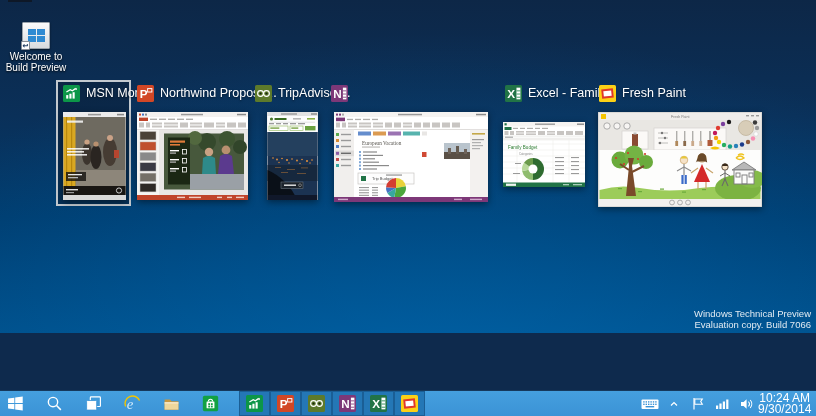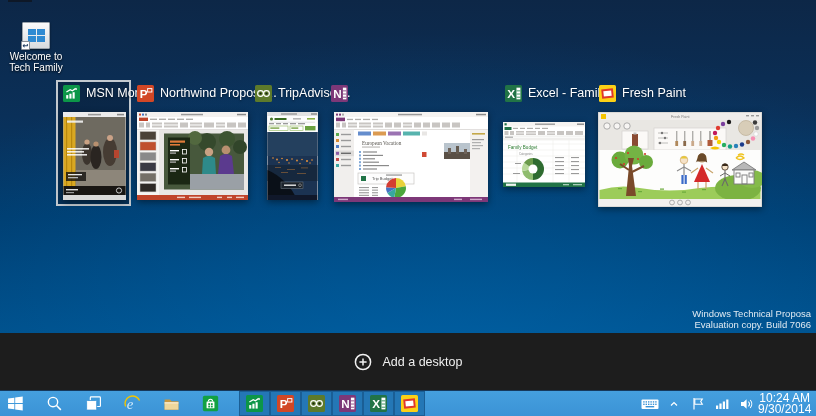--- a/index.html
+++ b/index.html
@@ -91,21 +91,21 @@
         <div class="win-panes">
             <span></span>
             <span></span>
             <span></span>
             <span></span>
           </div>
         <div class="lnk-arrow">↩</div>
       </div>
       <div class="label">
         <div>Welcome to</div>
-        <div>Tech Family</div>
+        <div>Build Preview</div>
       </div>
     </div>
 
     <div class="sel-box"></div>
 
     <div class="tv-header hdr-msn">
       <svg class="app-tile" viewBox="0 0 16 16">
         <rect width="16" height="16" rx="1.5" fill="#0C9648"></rect>
         <rect x="3" y="9.5" width="2" height="3.3" fill="#fff"></rect>
           <rect x="6" y="8.2" width="2" height="4.6" fill="#fff"></rect>
@@ -624,35 +624,25 @@
         </g>
         <path d="M138,46 q4,-4 8,0 q-4,3 -8,0 M140,43 q3,-2 6,0" stroke="#F0C420" stroke-width="1.4" fill="none"></path>
         <rect x="1.5" y="87" width="161" height="7" fill="#f2f0ee"></rect>
         <circle cx="74" cy="90.5" r="2.4" fill="none" stroke="#9a9a9a" stroke-width="0.8"></circle>
         <circle cx="82" cy="90.5" r="2.4" fill="none" stroke="#9a9a9a" stroke-width="0.8"></circle>
         <circle cx="90" cy="90.5" r="2.4" fill="none" stroke="#9a9a9a" stroke-width="0.8"></circle>
       </svg>
     </div>
 
     <div class="watermark">
-      <div>Windows Technical Proposa</div>
+      <div>Windows Technical Preview</div>
       <div>Evaluation copy. Build 7066</div>
     </div>
   </div>
 
-  <div class="strip">
-    <div class="add-desktop">
-      <svg class="plus" viewBox="0 0 18 18">
-        <circle cx="9" cy="9" r="7.6" fill="none" stroke="#f0f0f0" stroke-width="1.5"></circle>
-        <line x1="9" y1="5.4" x2="9" y2="12.6" stroke="#f0f0f0" stroke-width="1.5"></line>
-        <line x1="5.4" y1="9" x2="12.6" y2="9" stroke="#f0f0f0" stroke-width="1.5"></line>
-      </svg>
-      <span class="txt">Add a desktop</span>
-    </div>
-  </div>
 
   <div class="taskbar">
 
     <div class="tb-btn start">
       <svg class="tile16" viewBox="0 0 16 16">
         <polygon points="1,3.4 6.9,2.5 6.9,7.6 1,7.6" fill="#fff"></polygon>
         <polygon points="7.7,2.4 14.8,1.3 14.8,7.6 7.7,7.6" fill="#fff"></polygon>
         <polygon points="1,8.4 6.9,8.4 6.9,13.5 1,12.6" fill="#fff"></polygon>
         <polygon points="7.7,8.4 14.8,8.4 14.8,14.7 7.7,13.6" fill="#fff"></polygon>
       </svg>

